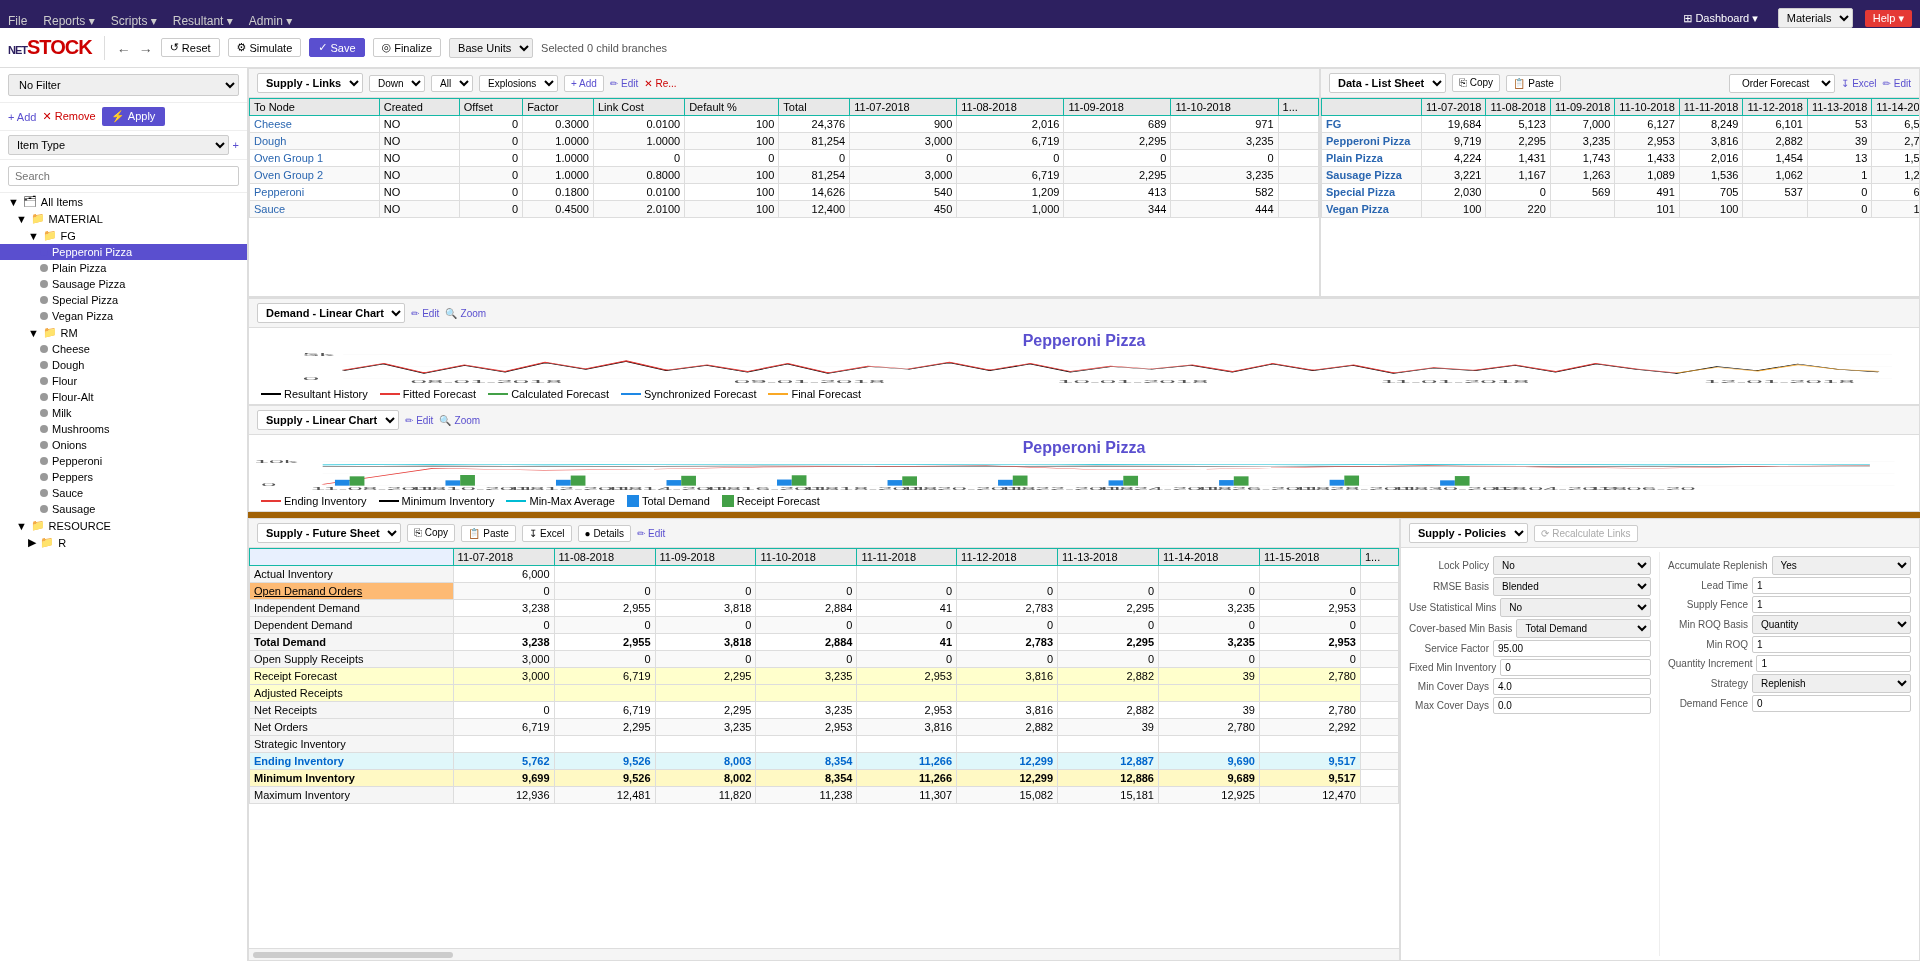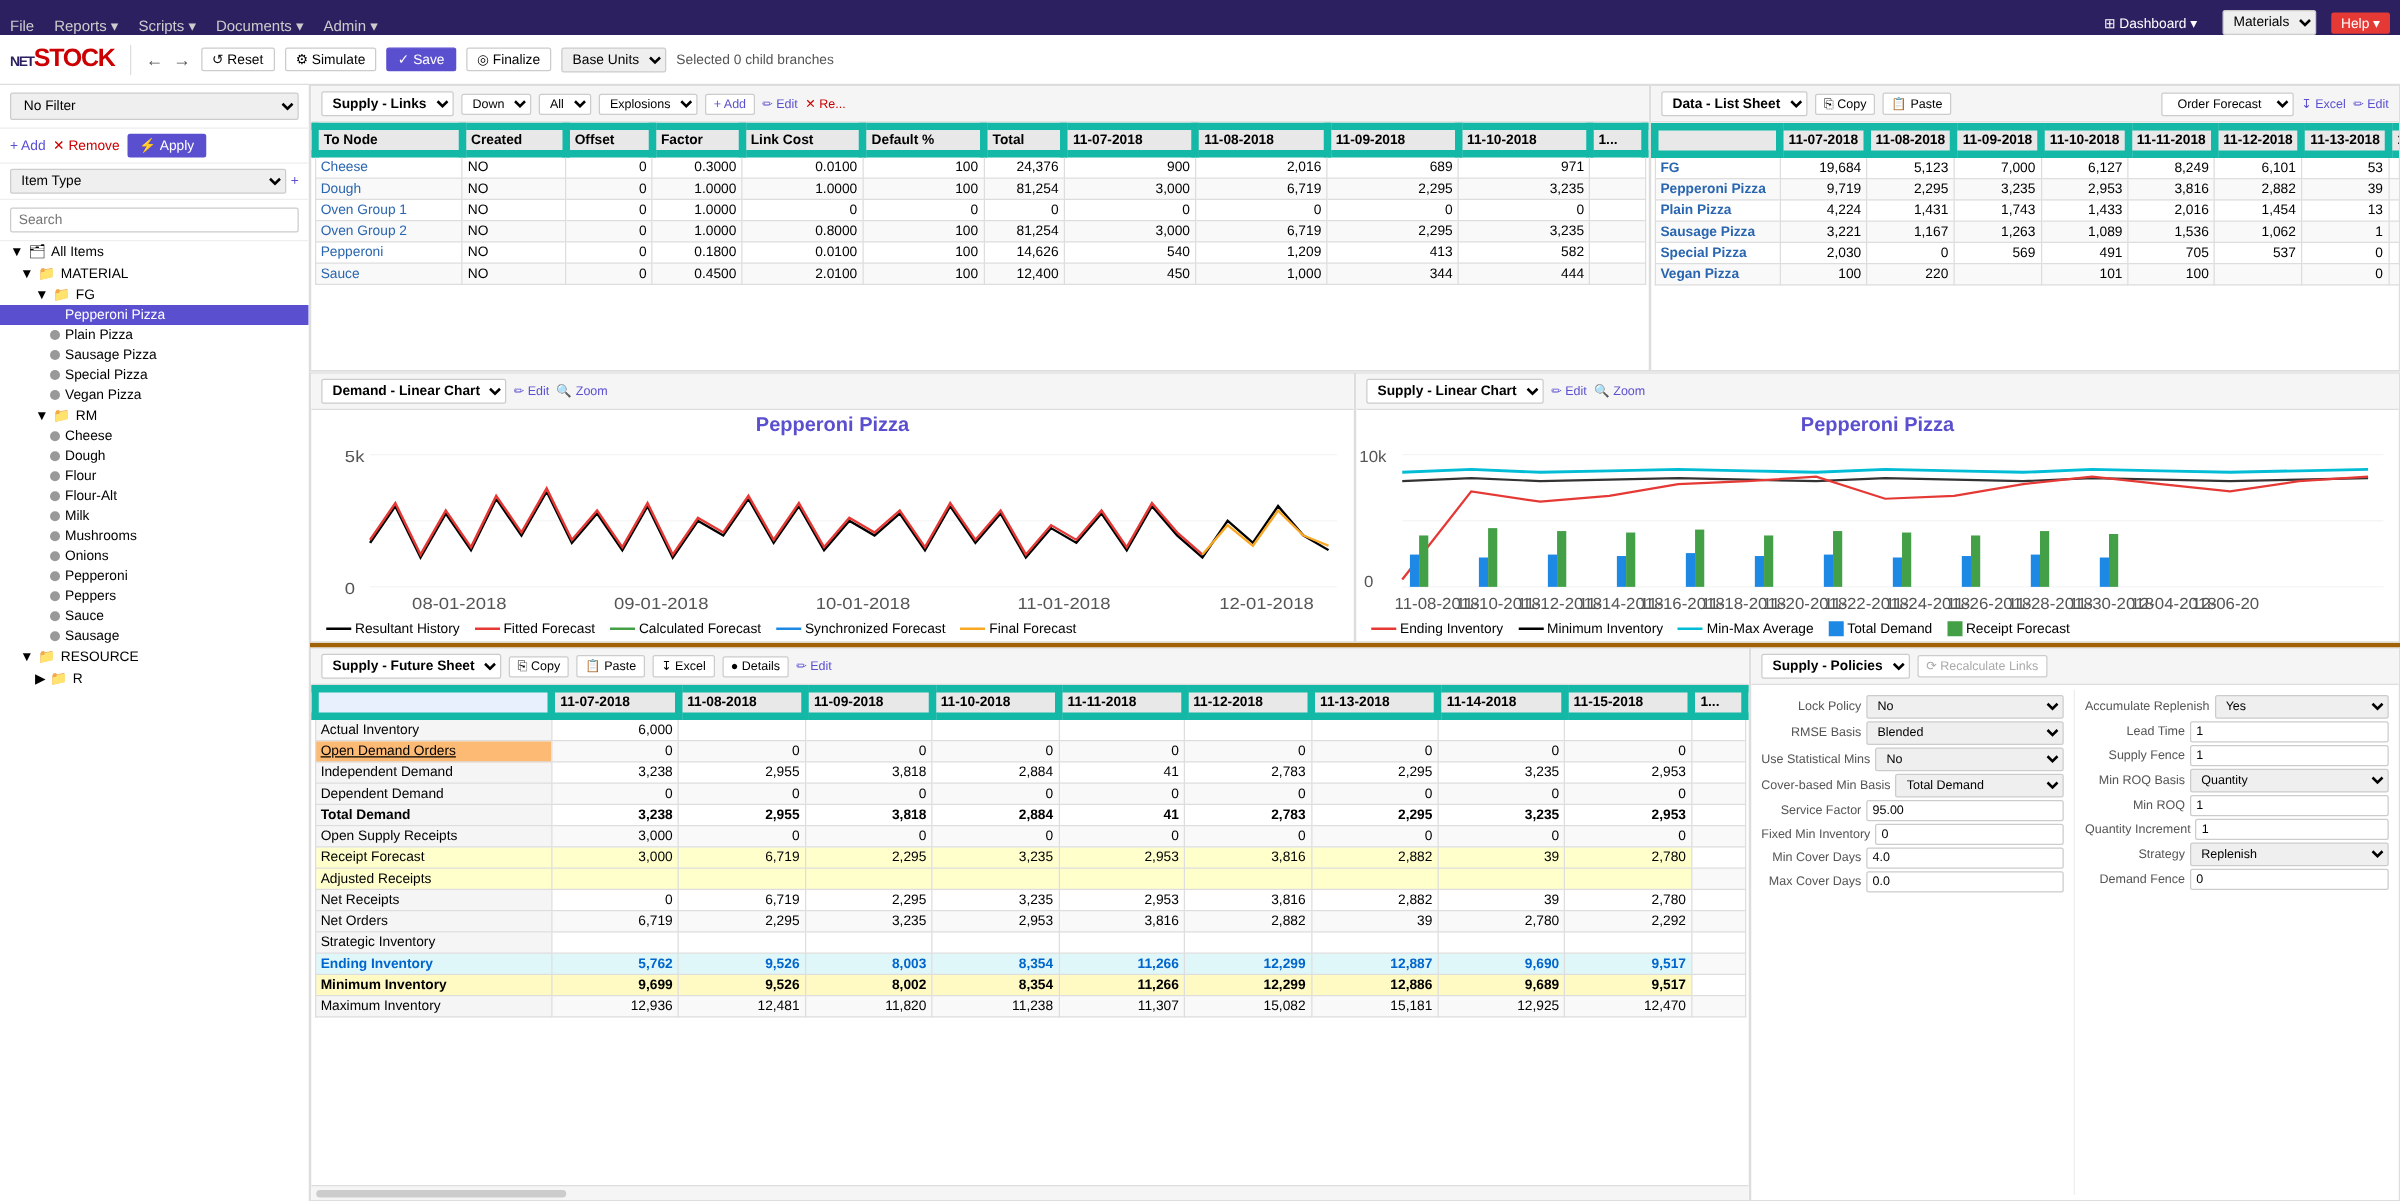--- a/index.html
+++ b/index.html
@@ -202,25 +202,25 @@
       font-size: 10px;
       display: flex;
       align-items: center;
       gap: 2px;
     }
     .panel-btn-text { background: none; border: none; cursor: pointer; color: #5a4fcf; font-size: 10px; }
     .table-wrapper { overflow: auto; flex: 1; }
     table { border-collapse: collapse; width: 100%; font-size: 10px; }
     th {
       background: #e8e8e8;
-      border: 6px solid #14b8a6;
+      border: 1px solid #14b8a6;
       padding: 2px 4px;
       text-align: left;
       white-space: nowrap;
-      font-weight: bold;
+      font-weight: normal;
     }
     td {
       border: 1px solid #ddd;
       padding: 2px 4px;
       white-space: nowrap;
     }
     td a { color: #2a66b0; text-decoration: none; }
     td.num { text-align: right; }
     tr:nth-child(even) td { background: #f9f9f9; }
     .chart-title {
@@ -285,21 +285,21 @@
       height: 100%;
     }
   </style>
 </head>
 <body>
 
 <div class="top-nav">
   <span class="top-nav-item">File</span>
   <span class="top-nav-item">Reports ▾</span>
   <span class="top-nav-item">Scripts ▾</span>
-  <span class="top-nav-item">Documents ▾</span>
+  <span class="top-nav-item">Resultant ▾</span>
   <span class="top-nav-item">Admin ▾</span>
   <div class="top-nav-right">
     <button class="dashboard-btn">⊞ Dashboard ▾</button>
     <select class="materials-select">
       <option>Materials</option>
     </select>
     <button class="help-btn">Help ▾</button>
   </div>
 </div>
 
@@ -671,21 +671,21 @@
     <td class="num">0</td>
     <td class="num">107</td>
 
   </tr>
               </tbody>
           </table>
         </div>
       </div>
     </div>
 
-    <div style="display:flex;height:220px;border-bottom:4px solid #a16207;flex-shrink:0;">
+    <div style="display:flex;height:220px;border-bottom:6px solid #a16207;flex-shrink:0;flex-direction:column;">
 
       <div class="panel" style="flex:1;border-right:1px solid #ddd;">
         <div class="panel-header">
           <select class="panel-title-select">
             <option>Demand - Linear Chart</option>
           </select>
           <button class="panel-btn-text">✏ Edit</button>
           <button class="panel-btn-text">🔍 Zoom</button>
         </div>
         <div class="chart-title">Pepperoni Pizza</div>

